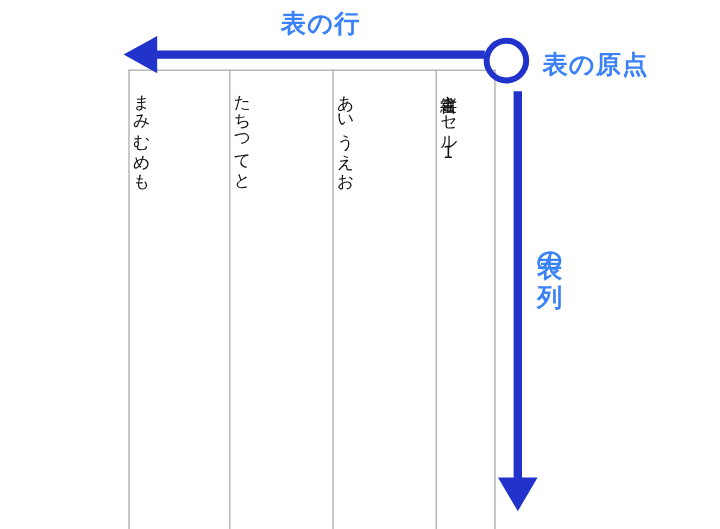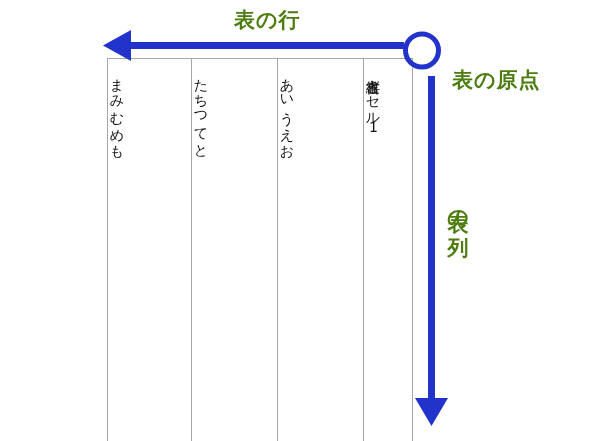--- a/index.html
+++ b/index.html
@@ -60,36 +60,35 @@
   }
   .vtable td.col-w1 { width: 83px; }
   .vtable td.col-w2 { width: 85px; }
   .vtable td.col-w3 { width: 85px; }
   .vtable td.col-w4 { width: 48px; }
   .vtable tr.row-h { height: 117px; }
 
   
   .blue-label {
     position: absolute;
-    color: #4d7c0f;
+    color: #3b82f6;
     font-family: "DejaVu Sans", "Liberation Sans", sans-serif;
     font-weight: bold;
     font-size: 21px;
     letter-spacing: 1px;
     white-space: nowrap;
     z-index: 5;
   }
   #label-row {
     left: 234px;
     top: 6px;
   }
   #label-origin {
     left: 452px;
     top: 40px;
-    margin-top: 26px;
   }
   #label-column {
     left: 447px;
     top: 196px;
     writing-mode: vertical-rl;
     -webkit-writing-mode: vertical-rl;
     text-orientation: upright;
     -webkit-text-orientation: upright;
     line-height: 1.05;
     letter-spacing: 0px;

